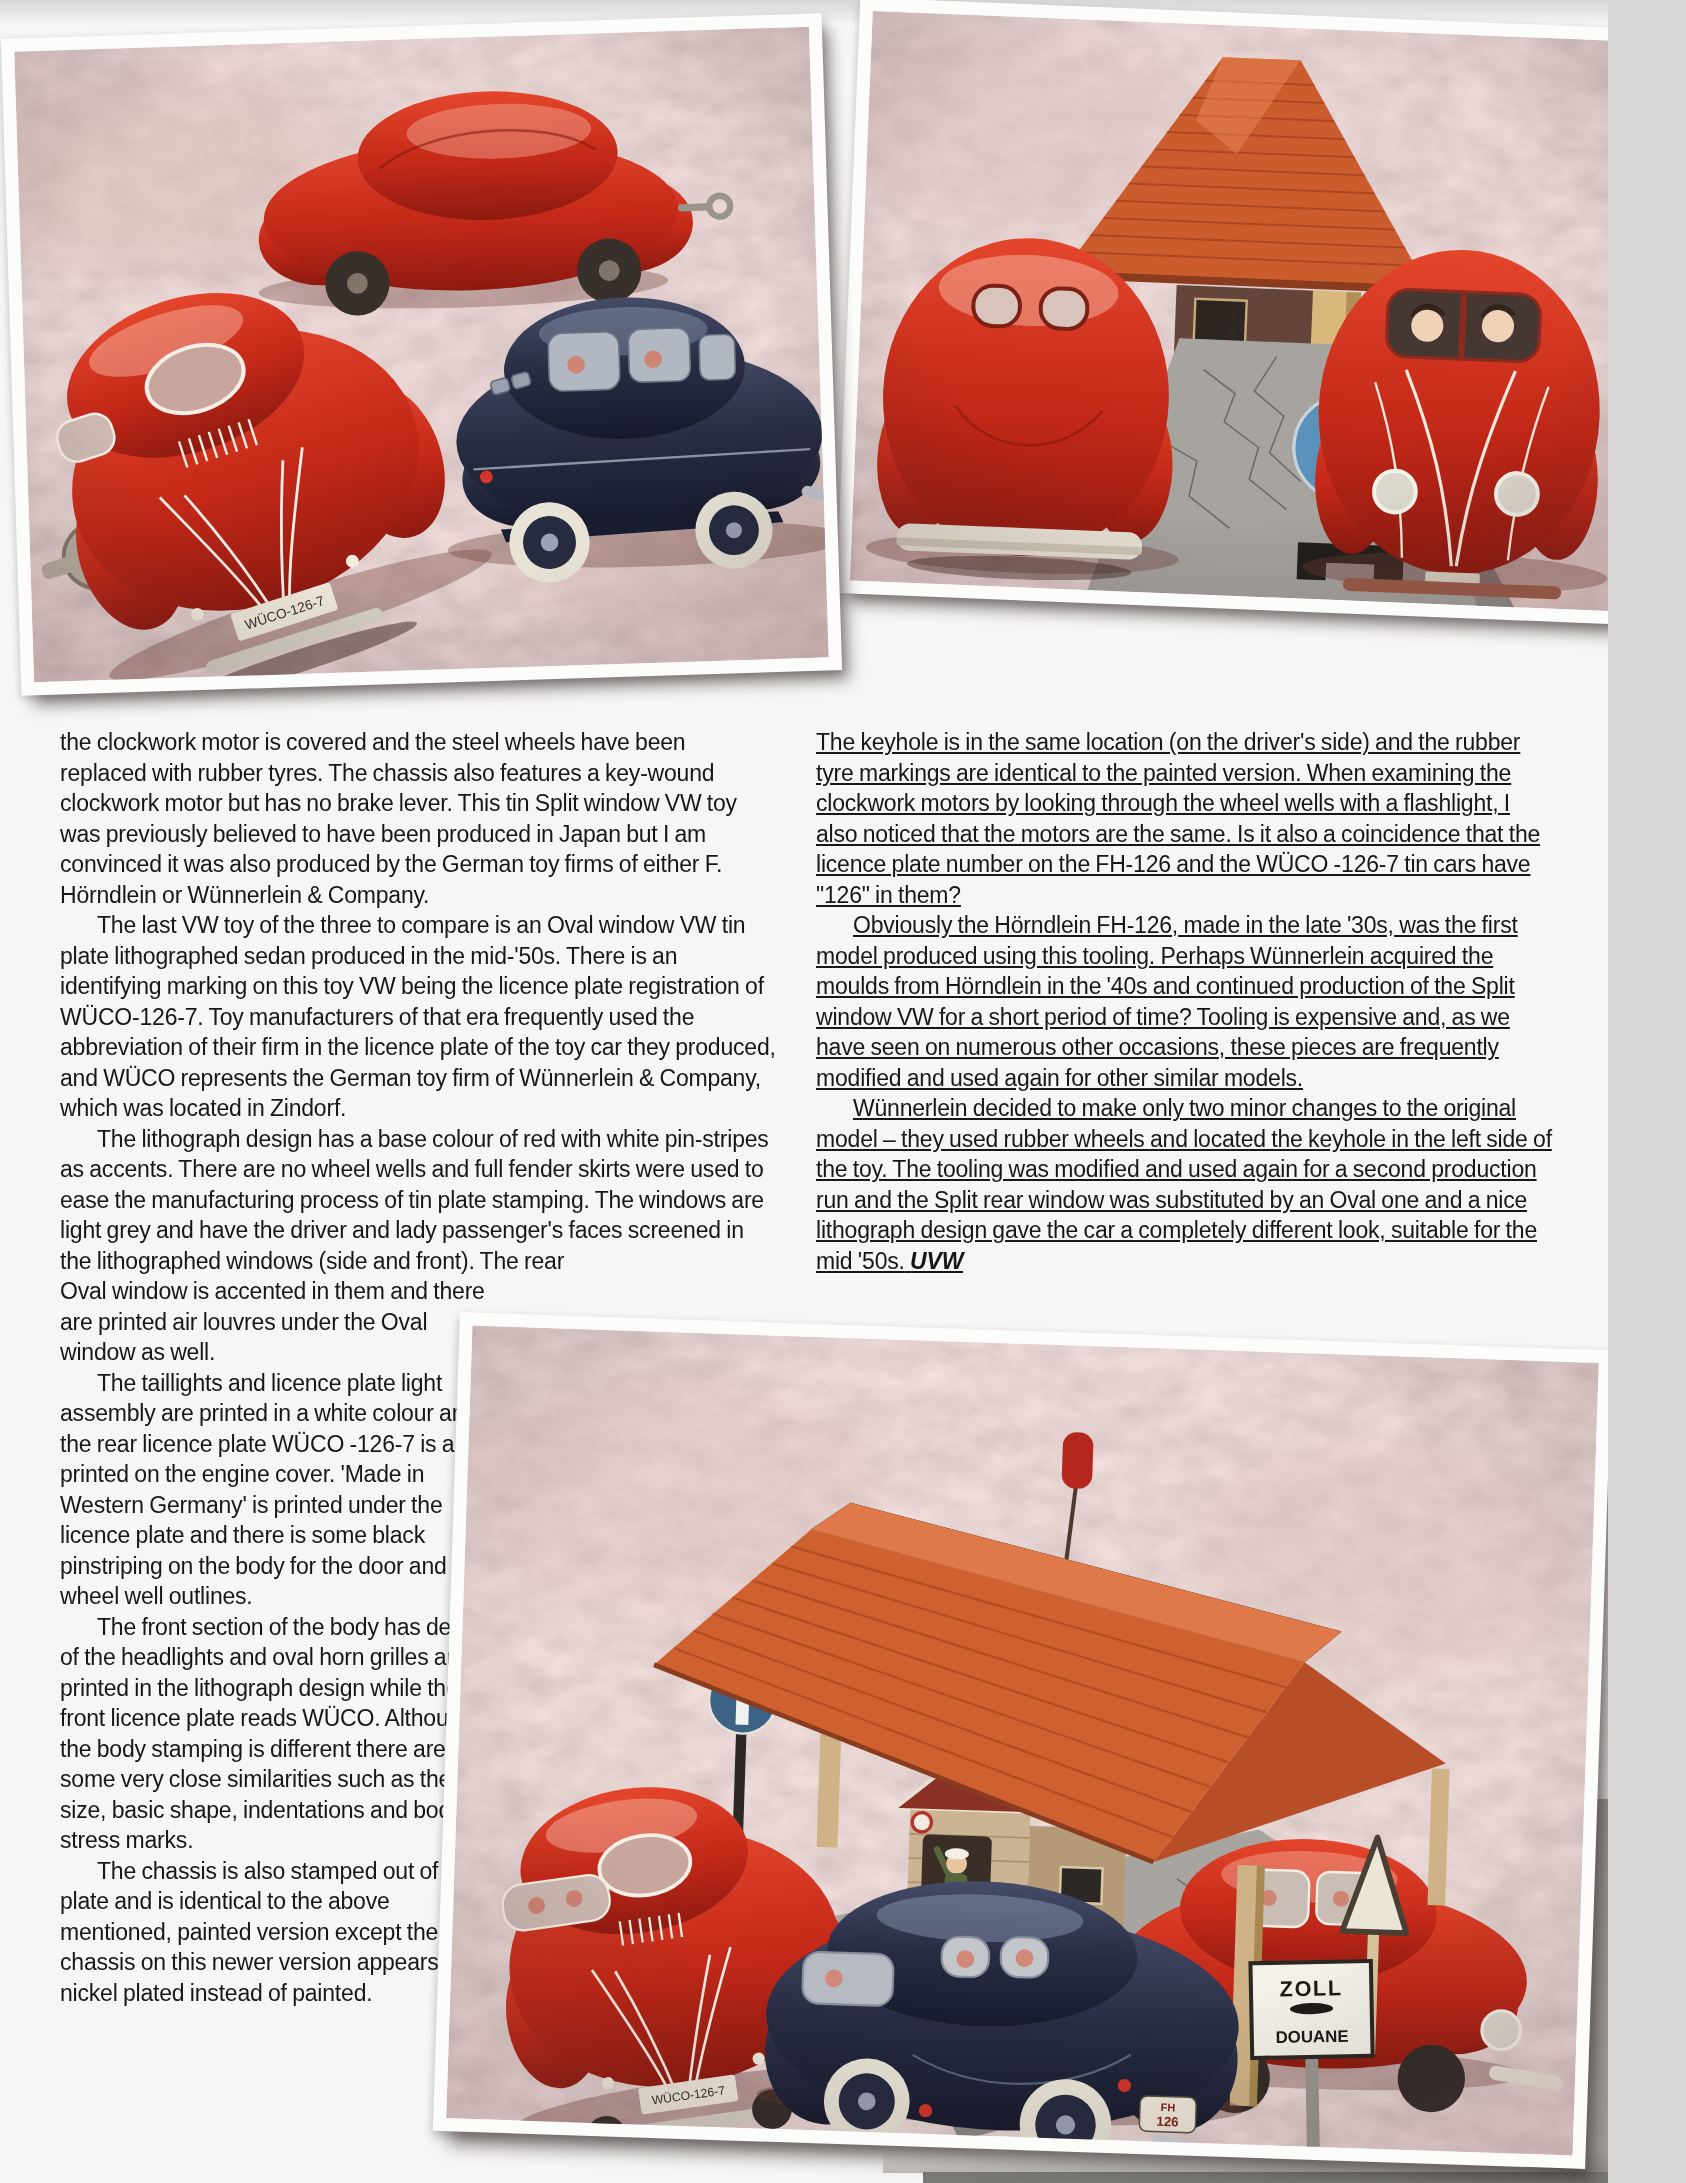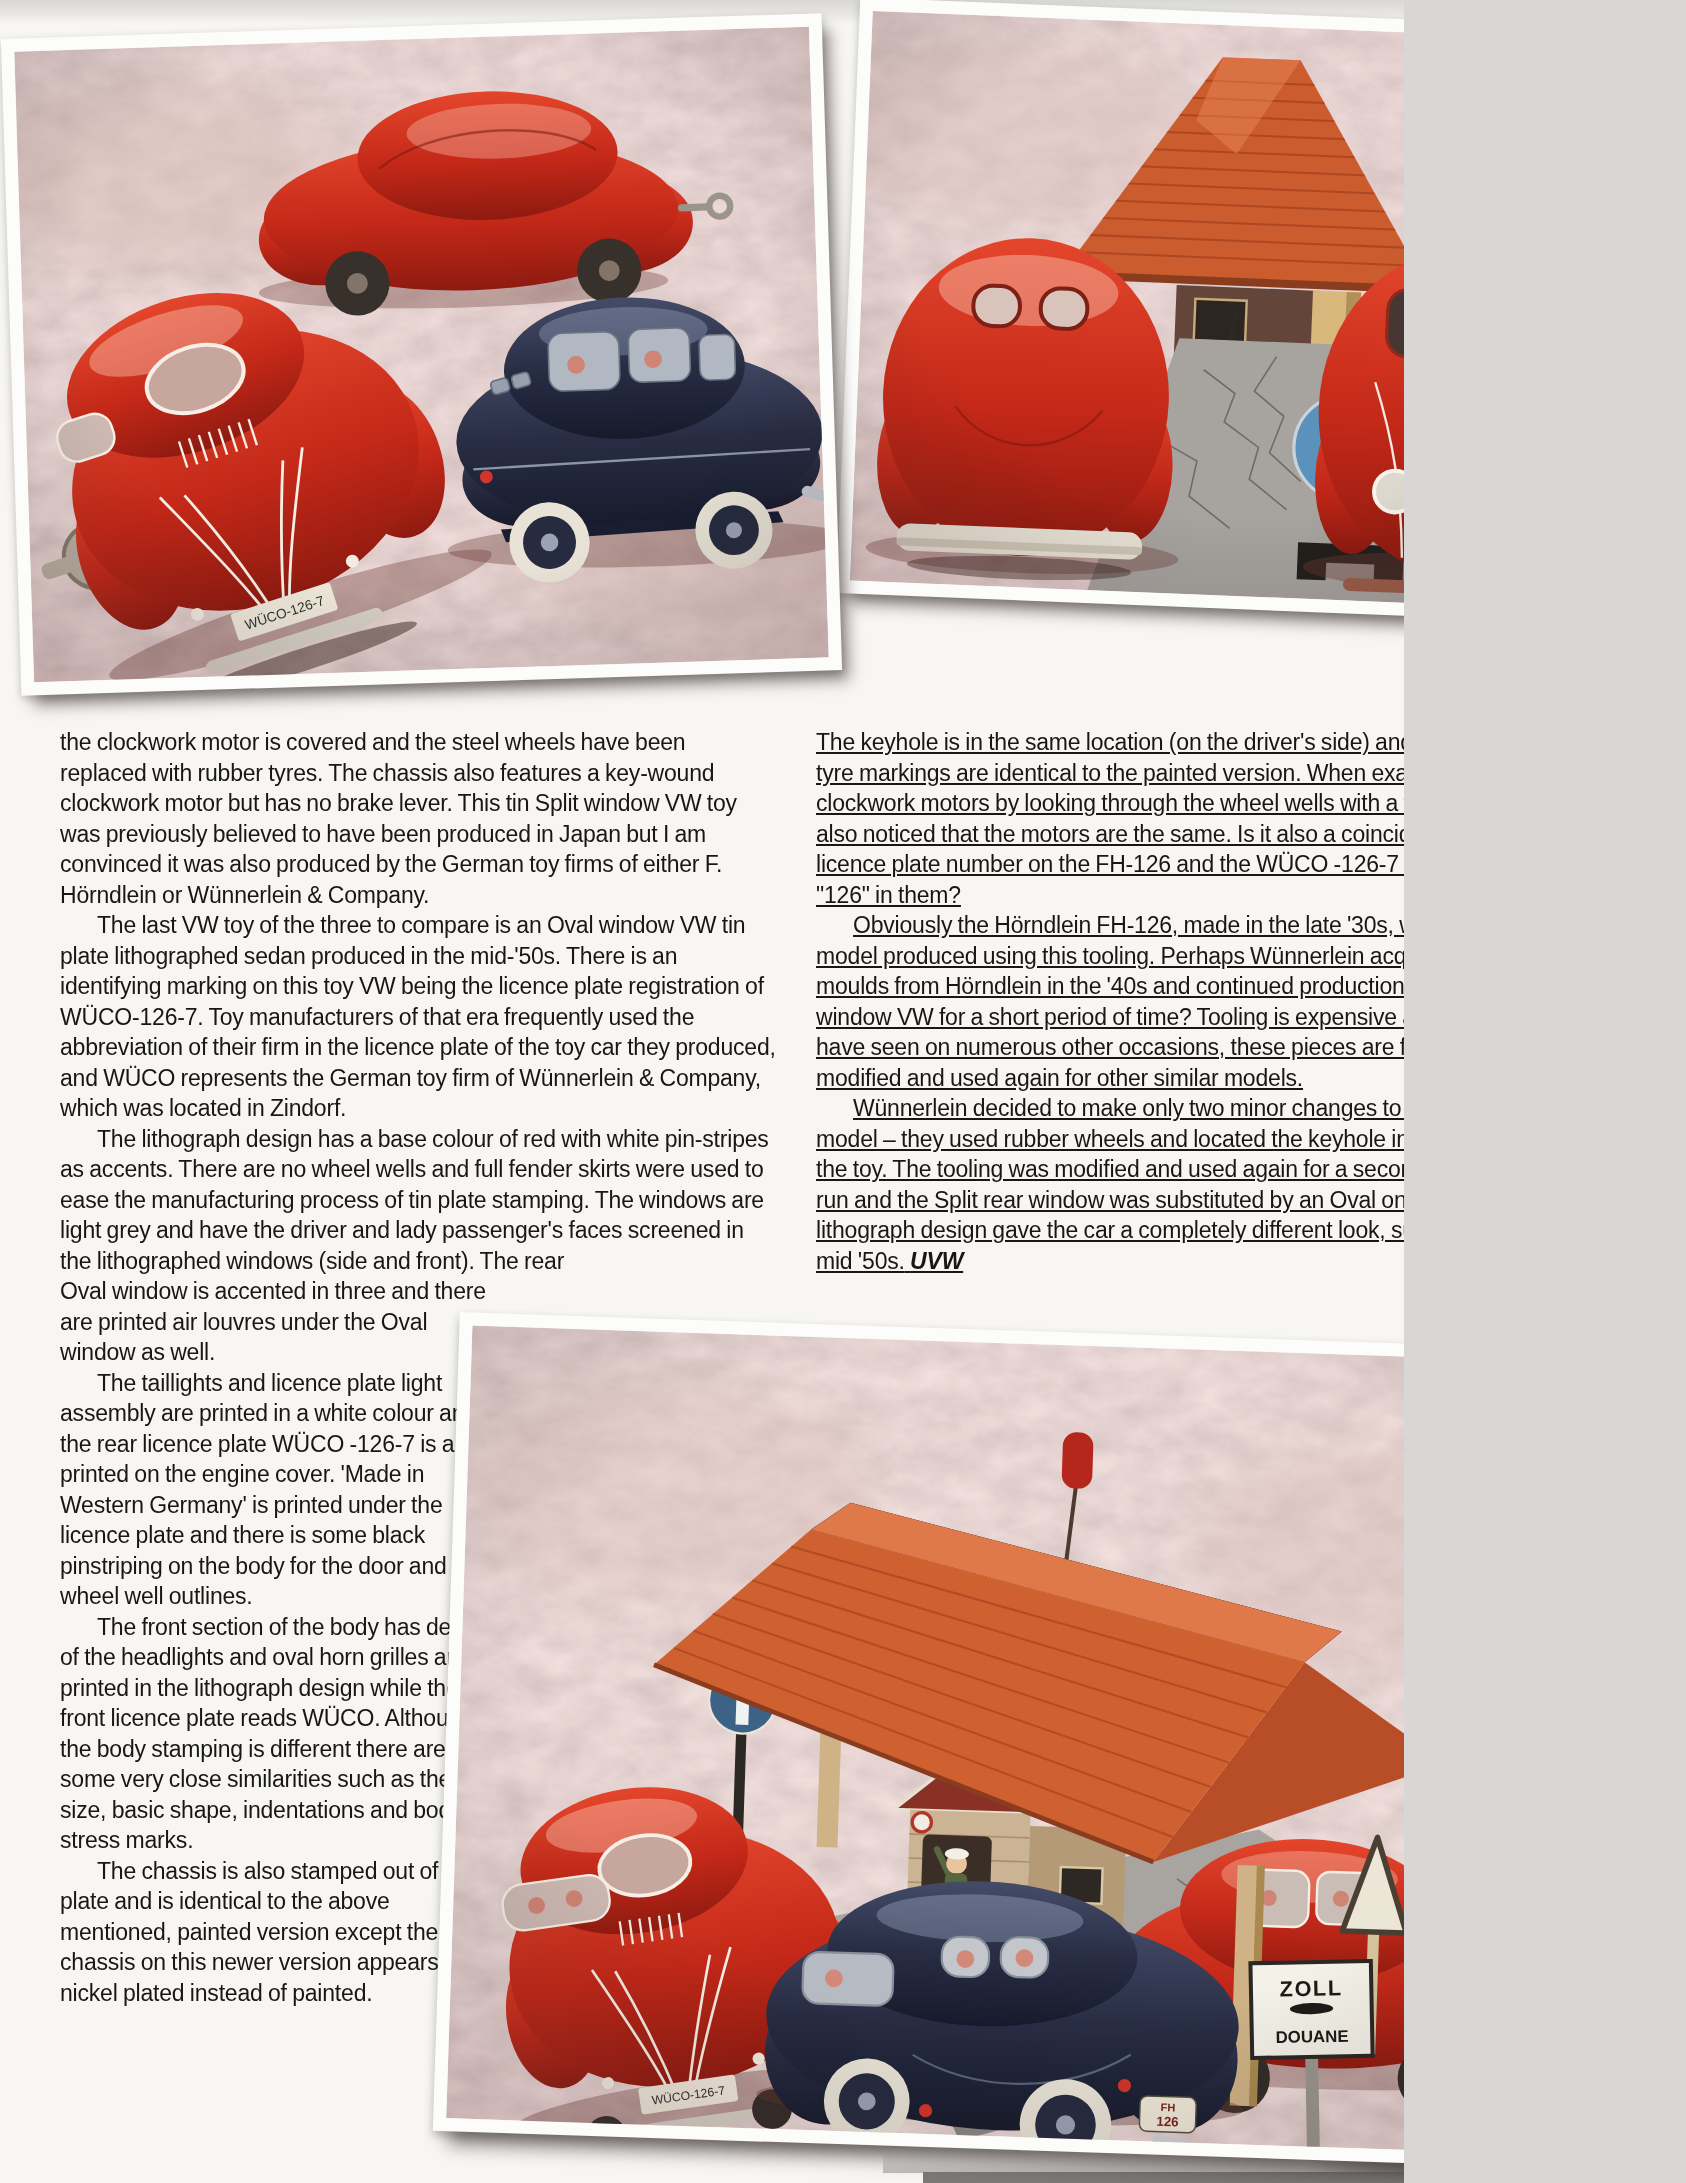--- a/index.html
+++ b/index.html
@@ -1,16 +1,16 @@
 <!DOCTYPE html>
 <html style="font-size:13px"><head>
 <meta charset="utf-8">
 <style>
   html,body{margin:0;padding:0;background:#d8d7d5;}
-  .page{position:relative;width:1404px;height:2183px;overflow:hidden;
+  .page{position:relative;width:1608px;height:2183px;overflow:hidden;
         background:#f7f6f4;font-family:"Liberation Sans",sans-serif;}
   .top-strip{position:absolute;left:0;top:0;width:1686px;height:24px;
      background:linear-gradient(180deg,#d9d8d6 0%,#e7e6e4 55%,rgba(247,246,244,0) 100%);}
   .edge-right{position:absolute;right:0;top:1799px;width:96px;height:385px;
      background:linear-gradient(90deg,rgba(165,162,158,0) 0%,rgba(150,147,143,.55) 55%,#a3a09c 100%);}
   .edge-bottom{position:absolute;left:923px;bottom:0;width:763px;height:11.2px;background:#7b7a77;}
   .edge-bottom-soft{position:absolute;left:883px;bottom:9.6px;width:803px;height:21px;
      background:linear-gradient(180deg,rgba(120,118,115,0),rgba(120,118,115,.45));}
 
   .photo{position:absolute;background:#fcfcfa;padding:13px;
@@ -287,21 +287,21 @@
       </g>
       <rect width="990" height="786" fill="url(#vigA)"></rect>
     </svg>
   </div>
 
   <div class="col" id="colL">
     <p class="p">the clockwork motor is covered and the steel wheels have been replaced with rubber tyres. The chassis also features a key-wound clockwork motor but has no brake lever. This tin Split window VW toy was previously believed to have been produced in Japan but I am convinced it was also produced by the German toy firms of either F. Hörndlein or Wünnerlein &amp; Company.</p>
     <p class="p ind">The last VW toy of the three to compare is an Oval window VW tin plate lithographed sedan produced in the mid-'50s. There is an identifying marking on this toy VW being the licence plate registration of WÜCO-126-7. Toy manufacturers of that era frequently used the abbreviation of their firm in the licence plate of the toy car they produced, and WÜCO represents the German toy firm of Wünnerlein &amp; Company, which was located in Zindorf.</p>
     <p class="p ind">The lithograph design has a base colour of red with white pin-stripes as accents. There are no wheel wells and full fender skirts were used to ease the manufacturing process of tin plate stamping. The windows are light grey and have the driver and lady passenger's faces screened in the lithographed windows (side and front). The rear</p>
     <div class="narrow">
-      <p class="p">Oval window is accented in three and there are printed air louvres under the Oval window as well.</p>
+      <p class="p">Oval window is accented in them and there are printed air louvres under the Oval window as well.</p>
       <p class="p ind">The taillights and licence plate light assembly are printed in a white colour and the rear licence plate WÜCO -126-7 is also printed on the engine cover. 'Made in Western Germany' is printed under the licence plate and there is some black pinstriping on the body for the door and wheel well outlines.</p>
       <p class="p ind">The front section of the body has details of the headlights and oval horn grilles are printed in the lithograph design while the front licence plate reads WÜCO. Although the body stamping is different there are some very close similarities such as the size, basic shape, indentations and body stress marks.</p>
       <p class="p ind">The chassis is also stamped out of tin plate and is identical to the above mentioned, painted version except the chassis on this newer version appears to be nickel plated instead of painted.</p>
     </div>
   </div>
 
   <div class="col" id="colR">
     <p class="p">The keyhole is in the same location (on the driver's side) and the rubber tyre markings are identical to the painted version. When examining the clockwork motors by looking through the wheel wells with a flashlight, I also noticed that the motors are the same. Is it also a coincidence that the licence plate number on the FH-126 and the WÜCO -126-7 tin cars have "126" in them?</p>
     <p class="p ind">Obviously the Hörndlein FH-126, made in the late '30s, was the first model produced using this tooling. Perhaps Wünnerlein acquired the moulds from Hörndlein in the '40s and continued production of the Split window VW for a short period of time? Tooling is expensive and, as we have seen on numerous other occasions, these pieces are frequently modified and used again for other similar models.</p>
     <p class="p ind"><span>Wünnerlein decided to make only two minor changes to the original model – they used rubber wheels and located the keyhole in the left side of the toy. The tooling was modified and used again for a second production run and the Split rear window was substituted by an Oval one and a nice lithograph design gave the car a completely different look, suitable for the mid '50s.</span> <span class="signoff">UVW</span></p>

